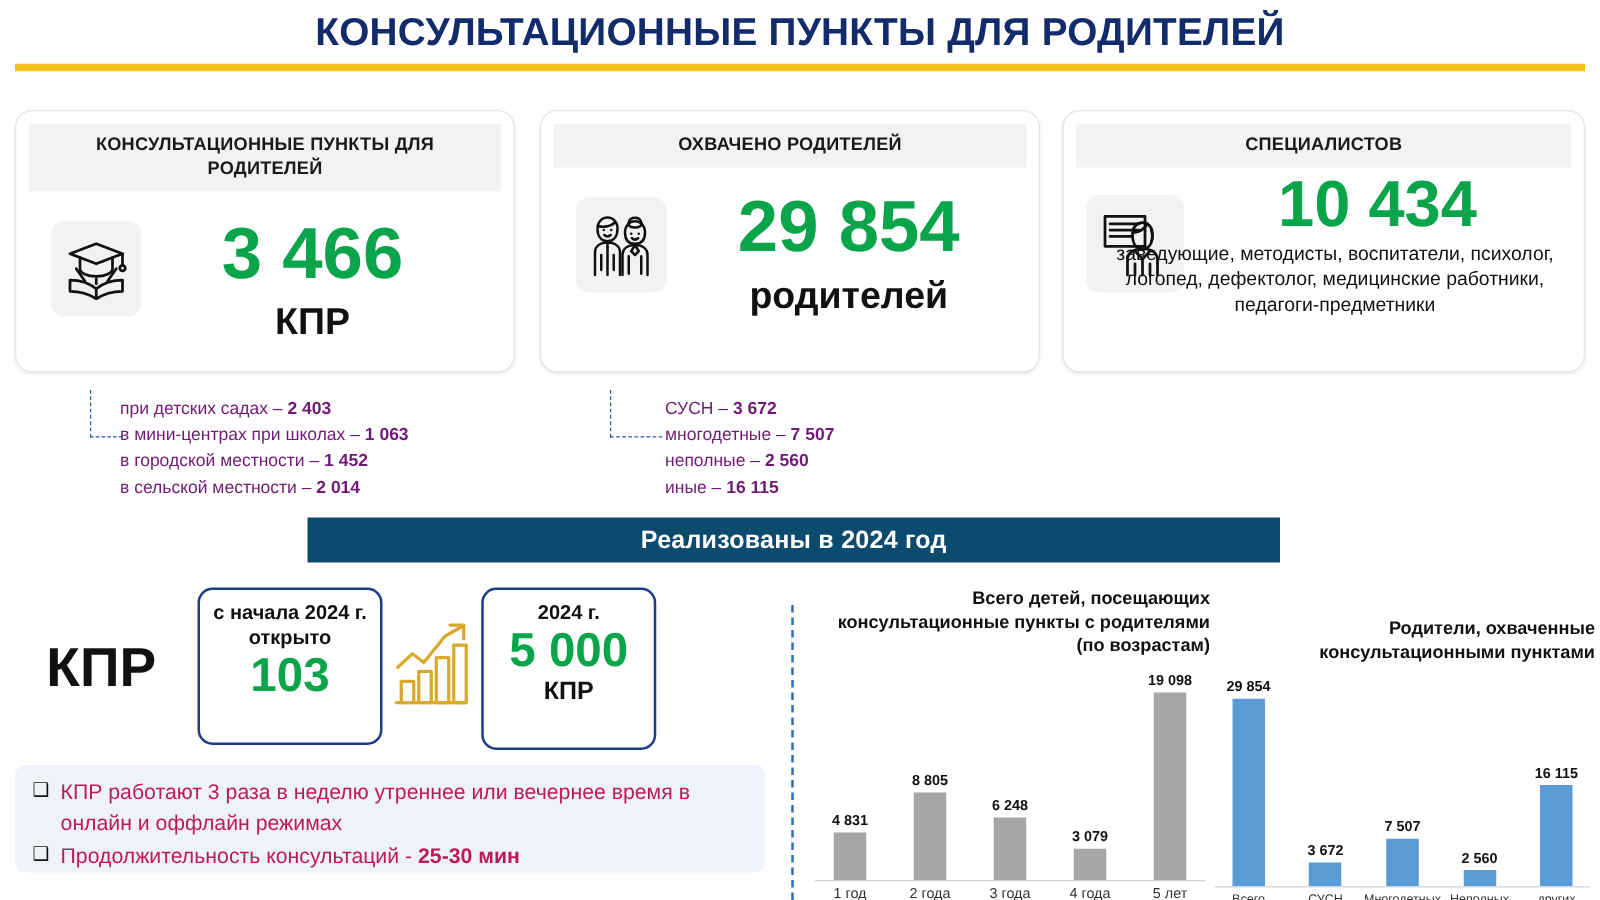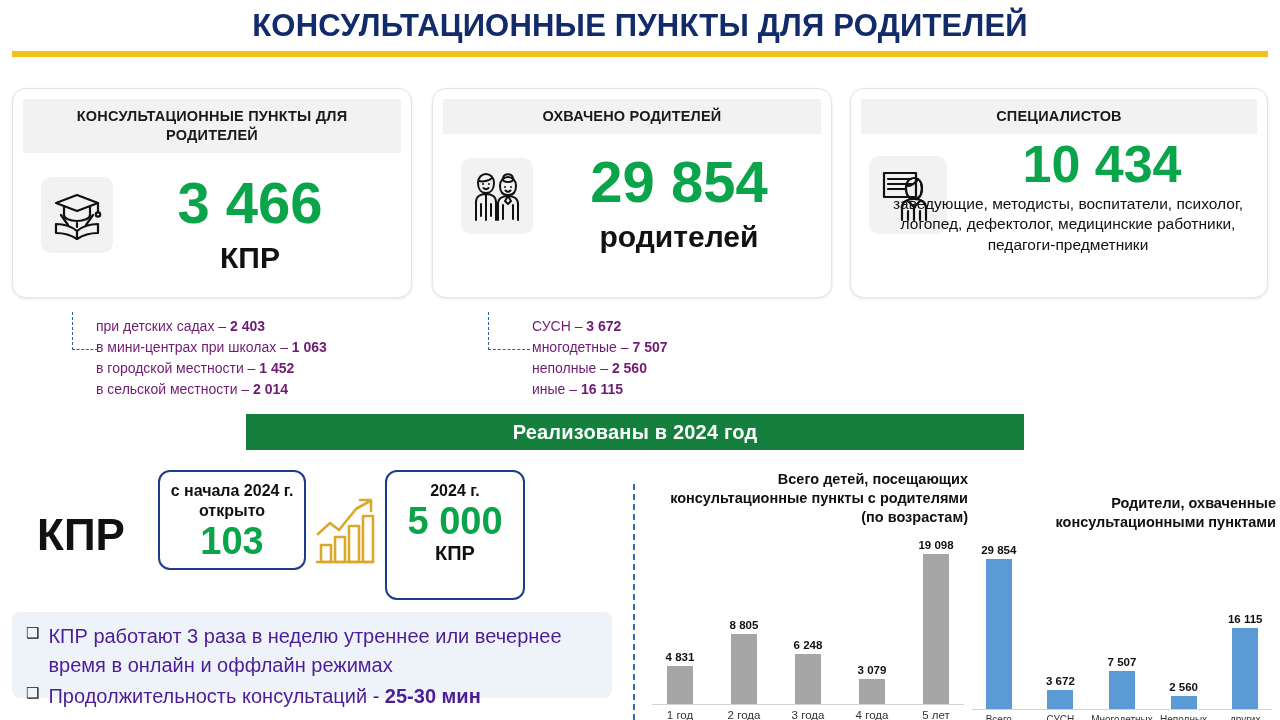--- a/index.html
+++ b/index.html
@@ -85,53 +85,53 @@
     position: absolute;
     border-left: 1px dashed #2E5FA3;
     border-bottom: 1px dashed #2E5FA3;
   }
   #conn-1 { left: 72px; top: 312px; width: 26px; height: 38px; }
   #conn-2 { left: 488px; top: 312px; width: 42px; height: 38px; }
 
   
   .banner {
     position: absolute; left: 246px; top: 414px; width: 778px; height: 36px;
-    background: #15803d; color: #fff;
+    background: #0c4a6e; color: #fff;
     font-size: 20px; font-weight: bold;
     display: flex; align-items: center; justify-content: center;
     letter-spacing: .2px;
   }
 
   
   .kpr-word {
     position: absolute; left: 16px; top: 510px; width: 130px;
     font-size: 44px; font-weight: bold; color: #111; text-align: center;
   }
   .kpr-box {
     position: absolute; top: 470px;
     border: 2px solid #1F3C88; border-radius: 12px;
     background: #fff; text-align: center;
   }
-  #kpr-box-1 { left: 158px; width: 148px; height: 100px; }
+  #kpr-box-1 { left: 158px; width: 148px; height: 126px; }
   #kpr-box-2 { left: 385px; width: 140px; height: 130px; }
   .kpr-cap { font-size: 16px; font-weight: bold; color: #111; line-height: 1.25; padding-top: 9px; }
   .kpr-num { font-size: 38px; font-weight: bold; color: #0AA44A; line-height: 1.1; }
   .kpr-tag { font-size: 20px; font-weight: bold; color: #111; line-height: 1.05; }
 
   .growth-icon { position: absolute; left: 310px; top: 492px; width: 70px; height: 78px; }
 
   
   .bullets {
     position: absolute; left: 12px; top: 612px; width: 600px; height: 86px;
     background: #EEF3FA; border-radius: 8px;
     padding: 10px 14px 0 14px;
   }
   .bullet-row { display: flex; align-items: flex-start; gap: 9px; margin-bottom: 2px; }
   .bullet-mark { font-size: 15px; color: #111; line-height: 1.45; }
-  .bullet-text { font-size: 20px; color: #4c1d95; line-height: 1.45; }
+  .bullet-text { font-size: 17px; color: #be185d; line-height: 1.45; }
   .bullet-text b { font-weight: bold; }
 
   
   .v-divider {
     position: absolute; left: 633px; top: 484px; height: 236px;
     border-left: 2px dashed #2E6FB7;
   }
 
   
   .chart { position: absolute; top: 470px; height: 250px; }

